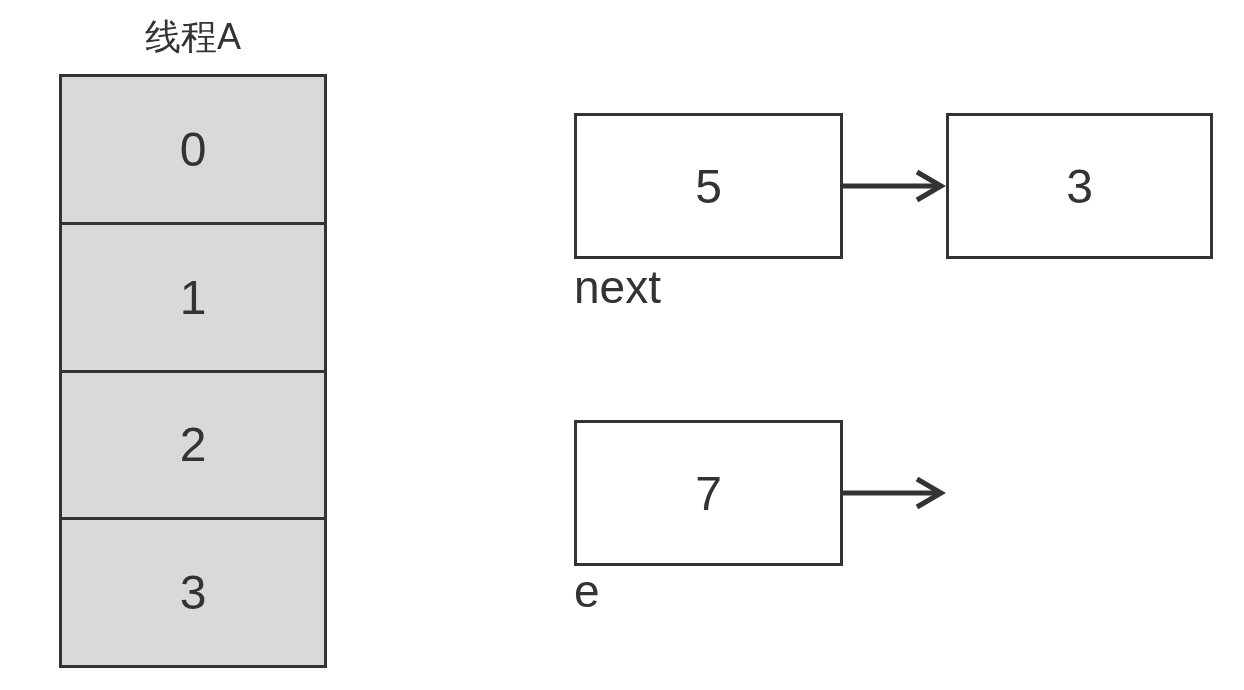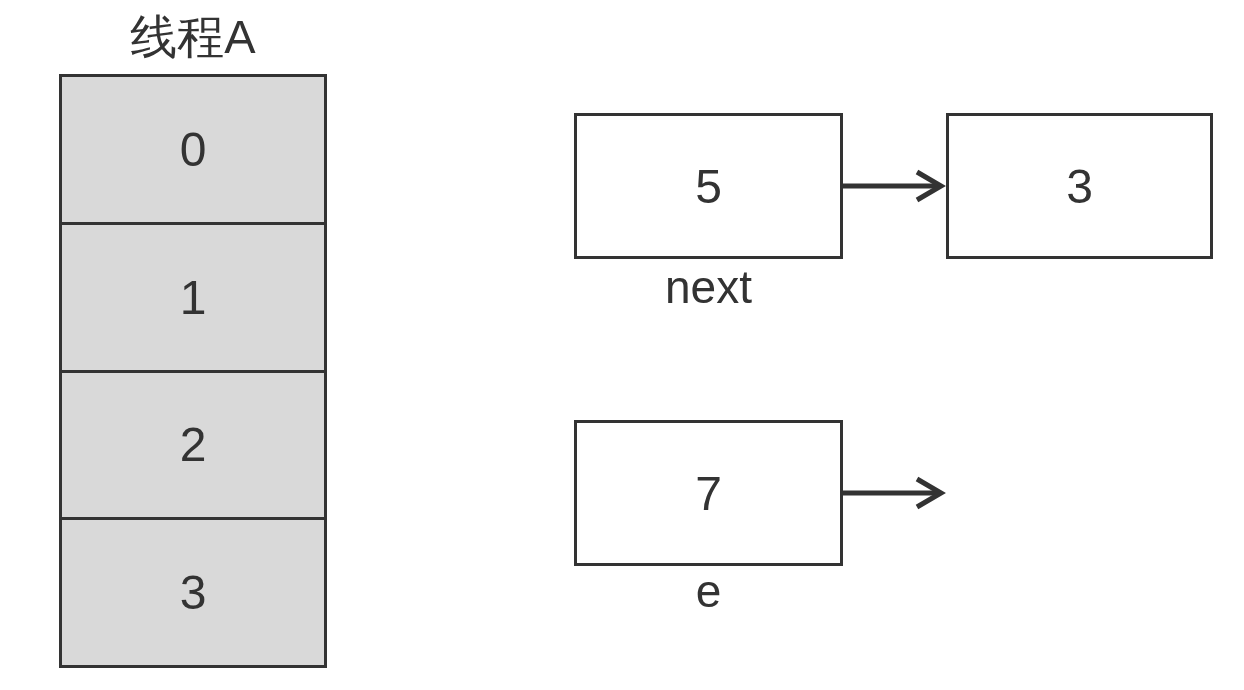--- a/index.html
+++ b/index.html
@@ -18,21 +18,21 @@
   }
 
   
   .title {
     position: absolute;
     left: 59px;
     top: 8px;
     width: 268px;
     height: 58px;
     text-align: center;
-    font-size: 47px;
+    font-size: 36px;
     line-height: 58px;
     white-space: nowrap;
   }
 
   
   .array {
     position: absolute;
     left: 59px;
     top: 74px;
     width: 268px;
@@ -82,21 +82,21 @@
     stroke: var(--ink, #333333);
     stroke-width: 5;
     fill: none;
   }
 
   
   .pair-label {
     position: absolute;
     left: 574px;
     width: 269px;
-    text-align: center;
+    text-align: left;
     font-size: 46px;
     line-height: 50px;
   }
   .pair-label.row1 { top: 262px; }
   .pair-label.row2 { top: 566px; }
 </style>
 </head>
 <body>
 
 <div class="canvas">

